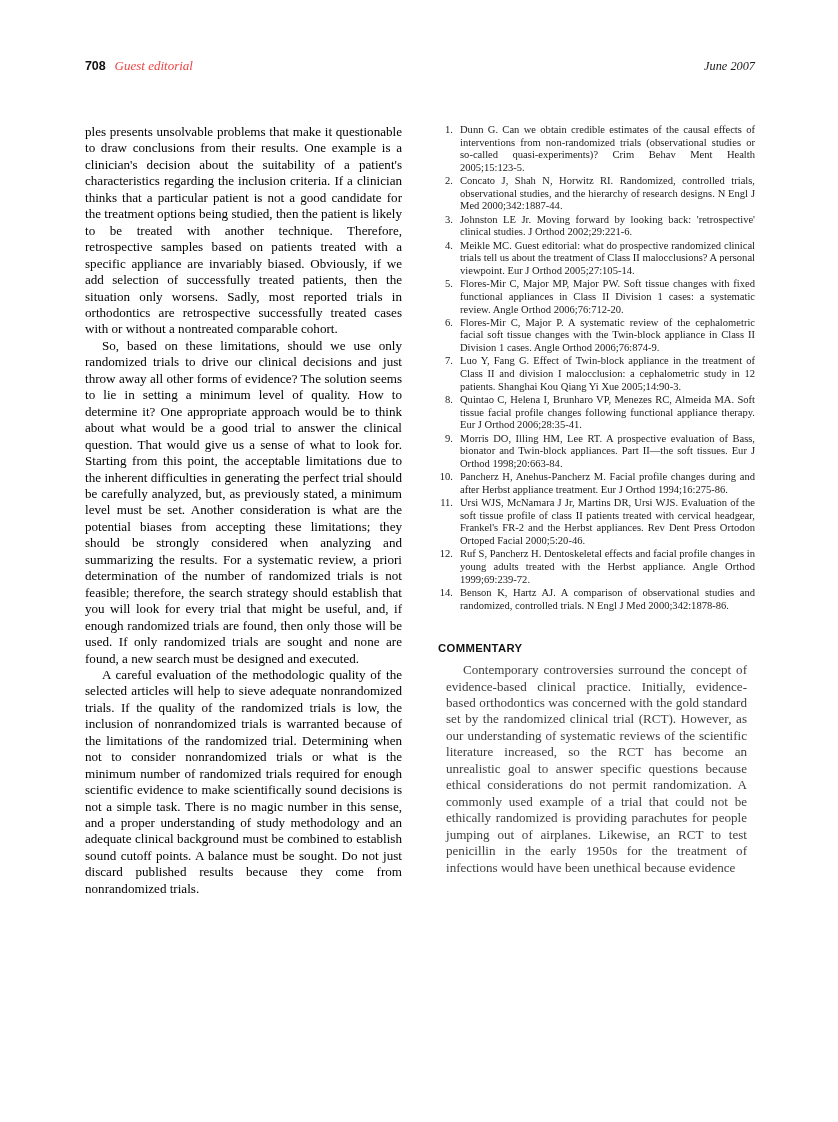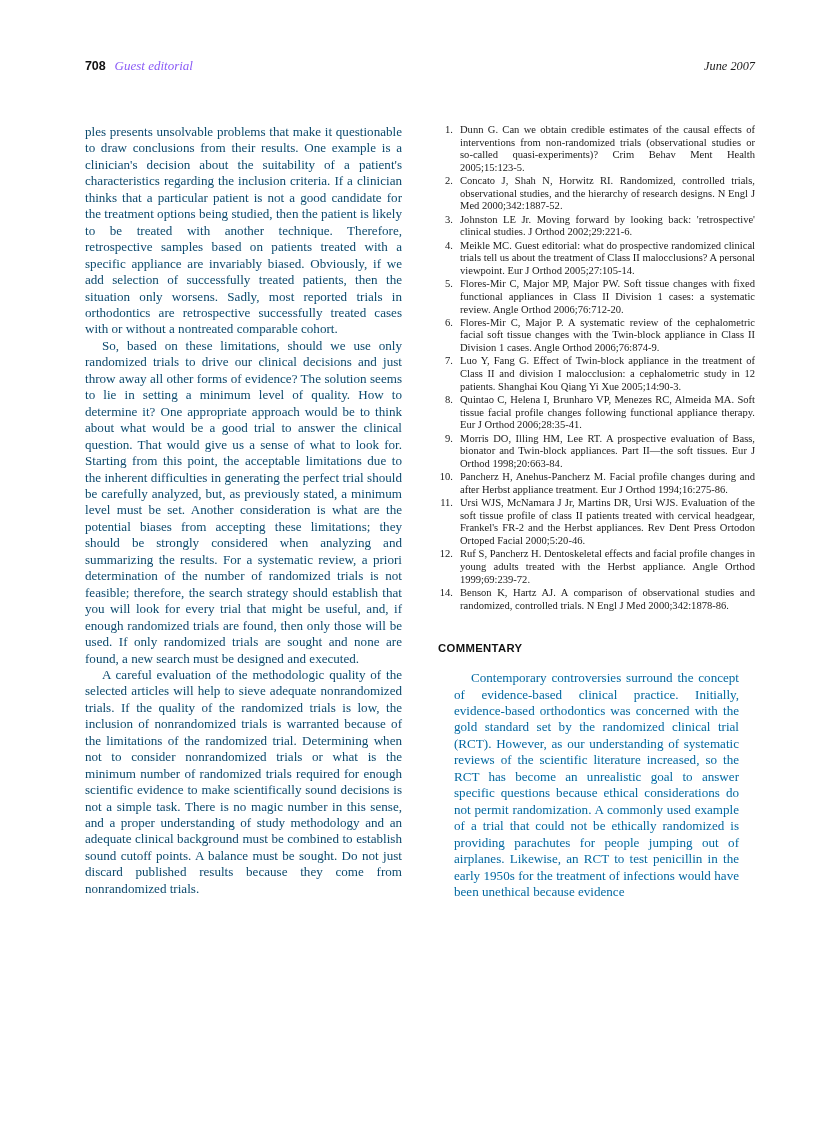--- a/index.html
+++ b/index.html
@@ -42,21 +42,21 @@
   .rh-pageno {
     font-family: "Liberation Sans", "DejaVu Sans", sans-serif;
     font-weight: bold;
     font-size: 12.5px;
     letter-spacing: -0.1px;
     color: #111;
   }
   .rh-section {
     font-style: italic;
     font-size: 13px;
-    color: #8b5cf6;
+    color: #ef4444;
   }
   .rh-right {
     text-align: right;
     font-style: italic;
     font-size: 12.3px;
     line-height: 1.45;
     color: #1a1a1a;
     white-space: nowrap;
   }
 
@@ -74,21 +74,21 @@
   }
 
   
   .prose p {
     margin: 0;
     font-size: 13.1px;
     line-height: 16.45px;
     text-align: justify;
     text-justify: inter-word;
     hyphens: none;
-    color: #0c4a6e;
+    color: #000000;
   }
   .prose p.indent {
     text-indent: 17px;
   }
 
   
   .sec-heading {
     font-family: "Liberation Sans", "DejaVu Sans", sans-serif;
     font-weight: bold;
     font-size: 11.3px;
@@ -125,26 +125,26 @@
     text-align: right;
     font-size: 10.55px;
     line-height: 12.6px;
     color: #1a1a1a;
   }
   ol.refs li .reftext {
     display: block;
   }
 
   .commentary-body p {
-    margin: 16px;
+    margin: 8px;
     font-size: 13.1px;
     line-height: 16.45px;
     text-align: justify;
     text-justify: inter-word;
-    color: #0369a1;
+    color: #404040;
   }
   .commentary-body p.indent {
     text-indent: 17px;
   }
 </style>
 </head>
 <body>
 
 <div class="page">
 
@@ -169,21 +169,21 @@
     <div class="col">
 
 
       <ol class="refs">
         <li>
           <span class="refnum">1.</span>
           <span class="reftext">Dunn G. Can we obtain credible estimates of the causal effects of interventions from non-randomized trials (observational studies or so-called quasi-experiments)? Crim Behav Ment Health 2005;15:123-5.</span>
         </li>
         <li>
           <span class="refnum">2.</span>
-          <span class="reftext">Concato J, Shah N, Horwitz RI. Randomized, controlled trials, observational studies, and the hierarchy of research designs. N Engl J Med 2000;342:1887-52.</span>
+          <span class="reftext">Concato J, Shah N, Horwitz RI. Randomized, controlled trials, observational studies, and the hierarchy of research designs. N Engl J Med 2000;342:1887-44.</span>
         </li>
         <li>
           <span class="refnum">3.</span>
           <span class="reftext">Johnston LE Jr. Moving forward by looking back: 'retrospective' clinical studies. J Orthod 2002;29:221-6.</span>
         </li>
         <li>
           <span class="refnum">4.</span>
           <span class="reftext">Meikle MC. Guest editorial: what do prospective randomized clinical trials tell us about the treatment of Class II malocclusions? A personal viewpoint. Eur J Orthod 2005;27:105-14.</span>
         </li>
         <li>

